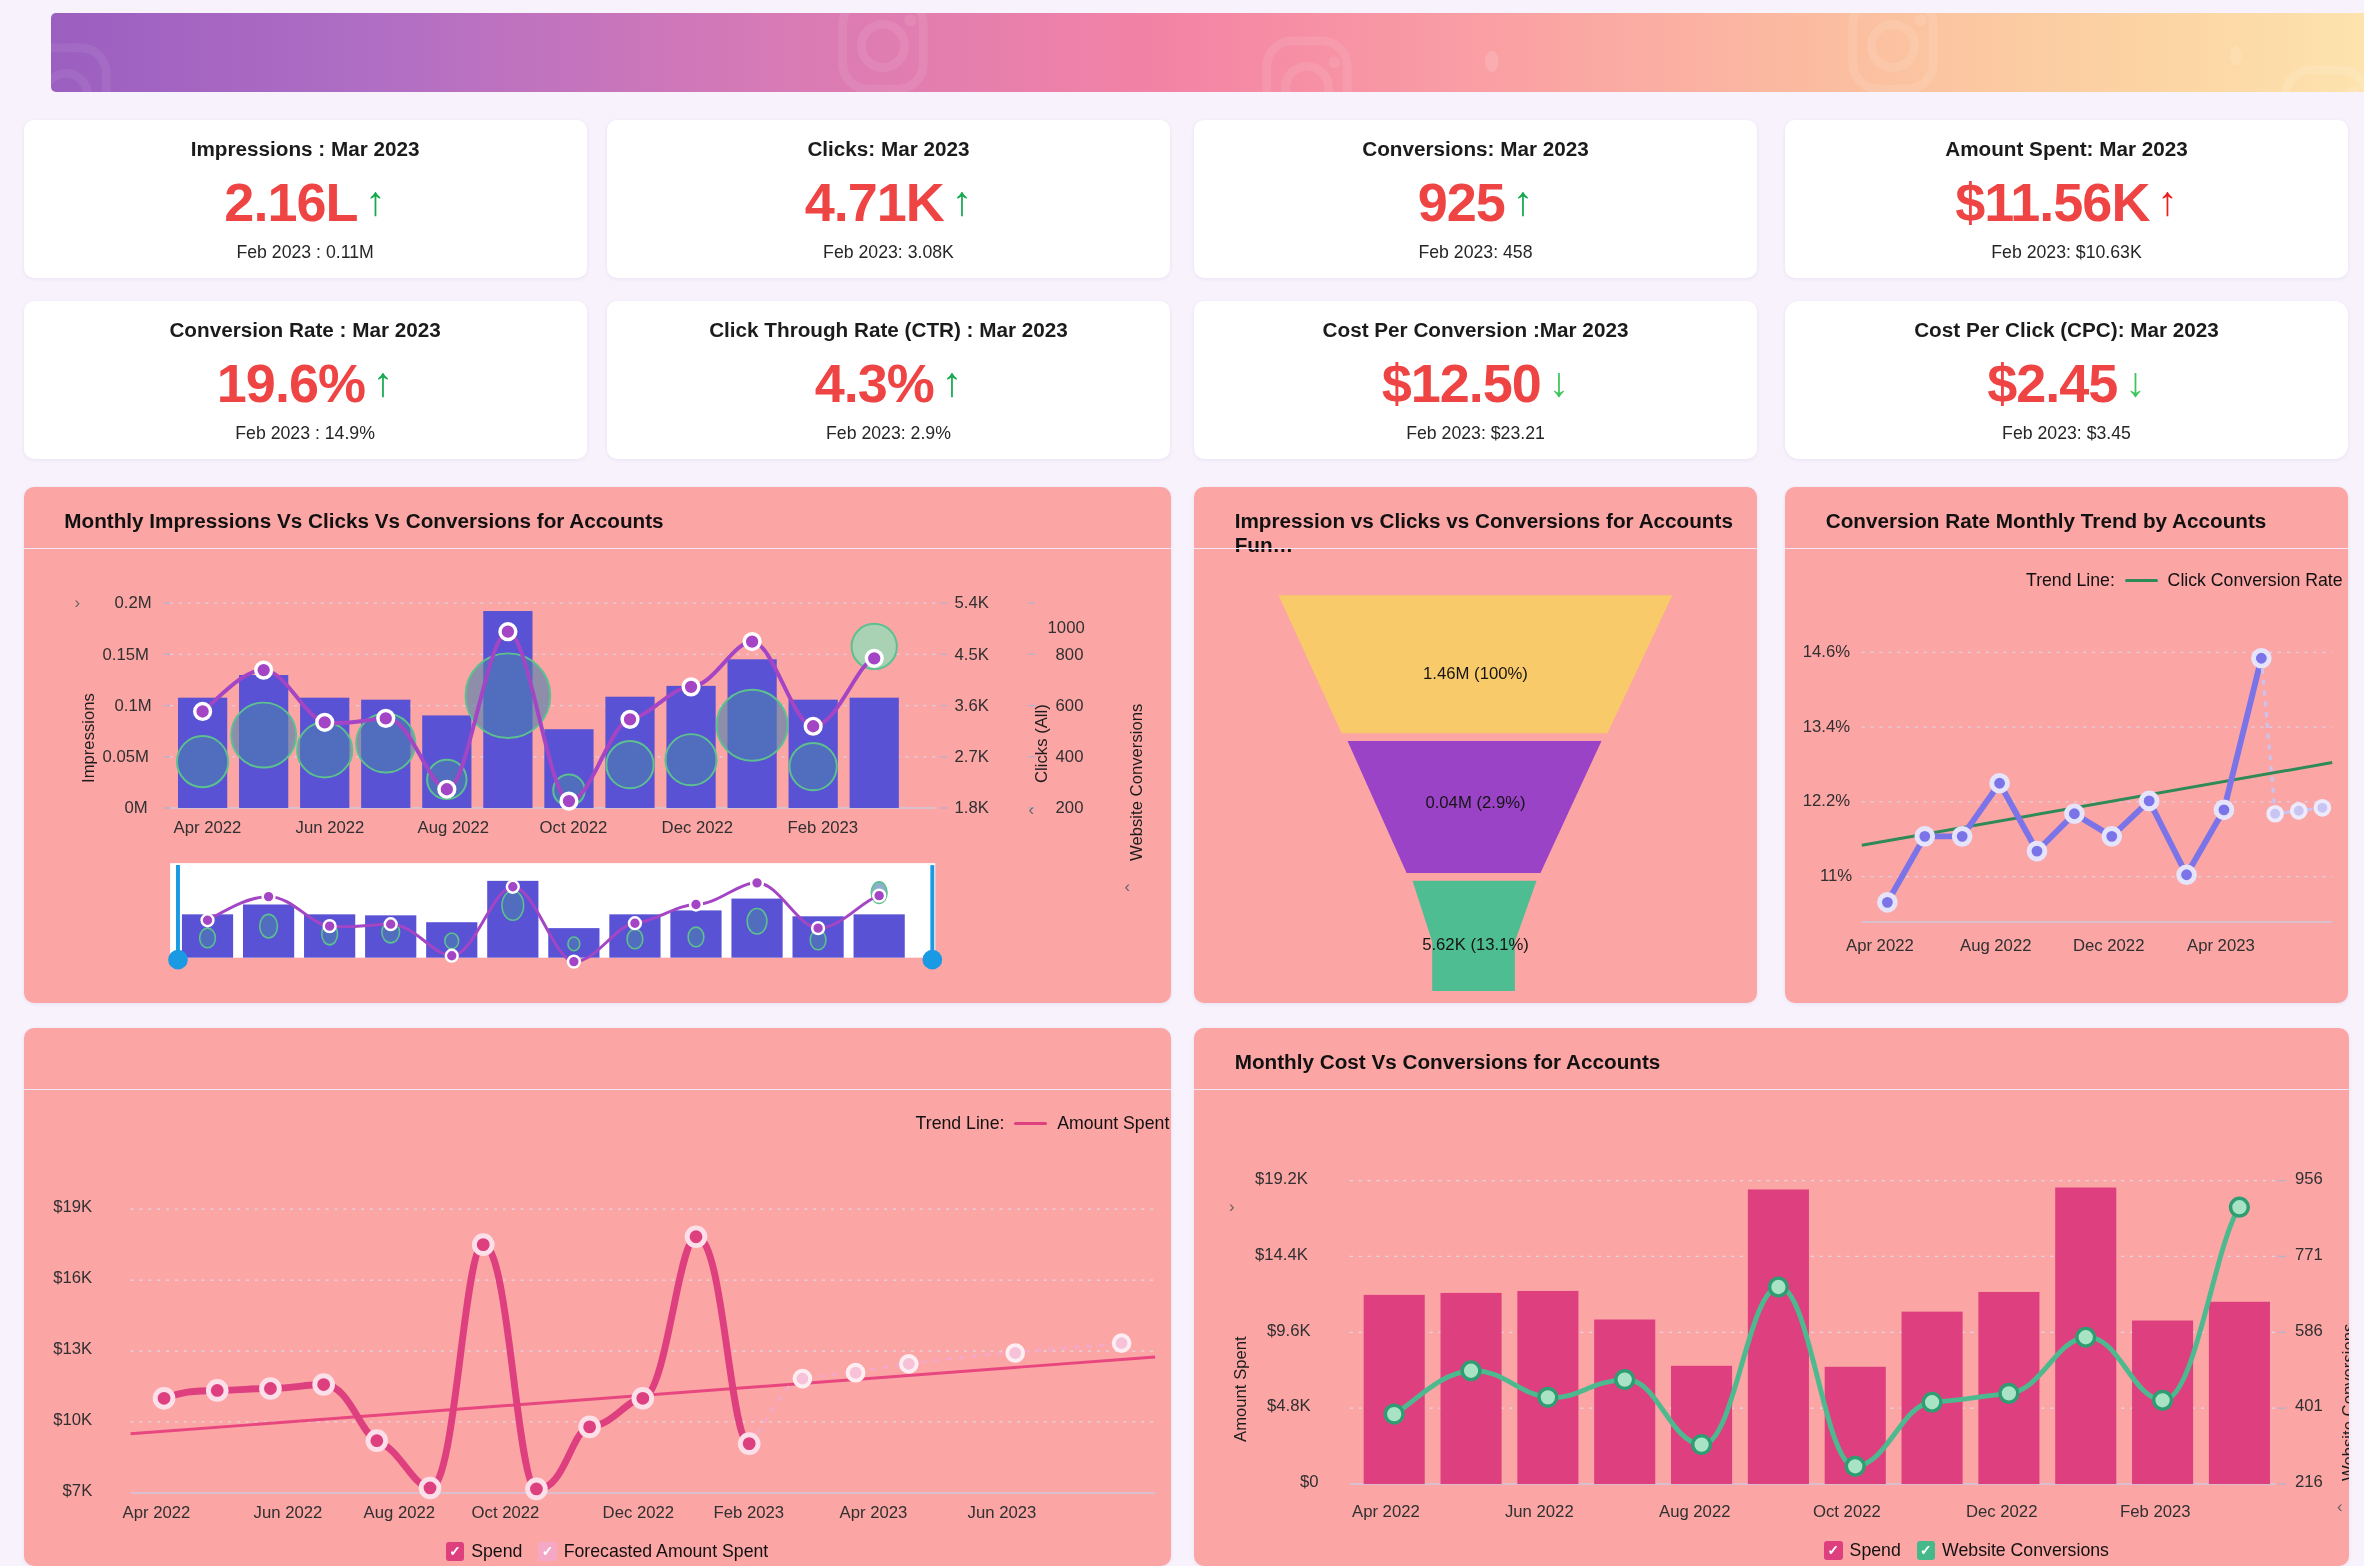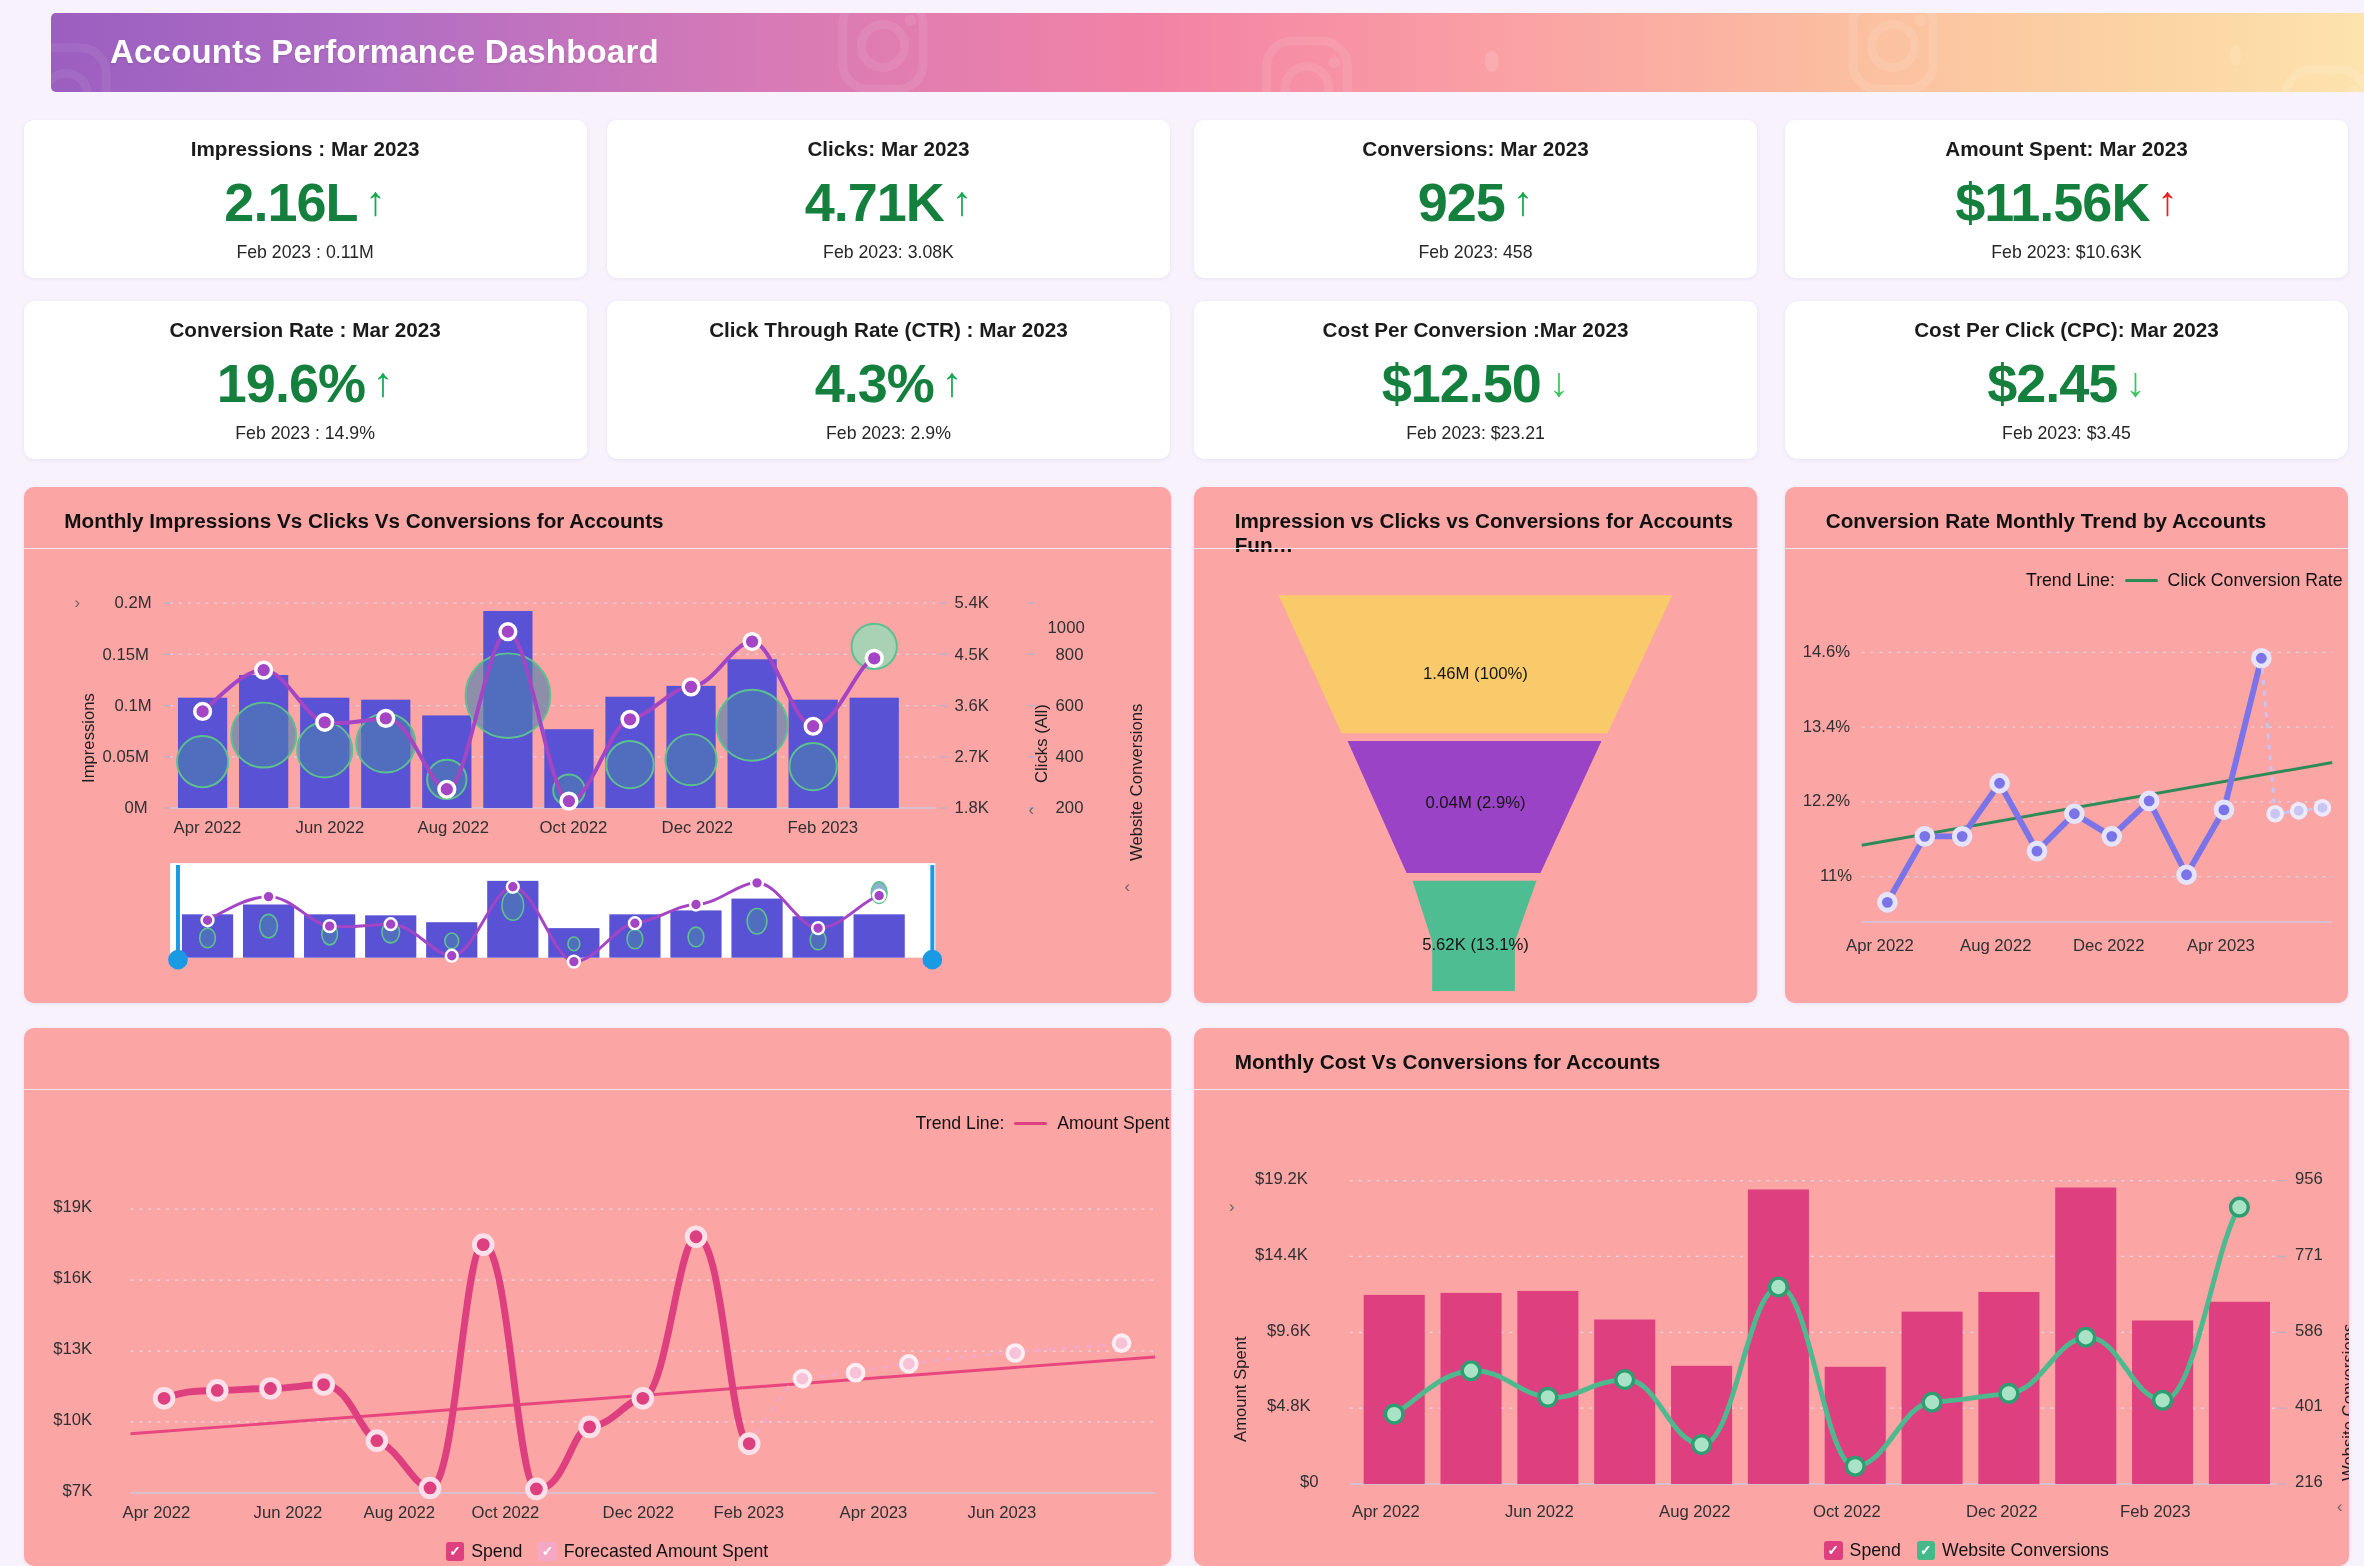--- a/index.html
+++ b/index.html
@@ -27,21 +27,21 @@
   }
 
   
   .kpi {
     position: absolute; background: #ffffff; border-radius: 9.9px;
     box-shadow: 0 1px 3.9px rgba(120,90,160,.10);
     display: flex; flex-direction: column; align-items: center; justify-content: center;
   }
   .kpi-title { font-size: 20.7px; font-weight: 700; color: #1b1b1b; margin-top: 2px; }
   .kpi-main { display: flex; align-items: center; gap: 7.9px; margin: 13.8px 0 13.8px; }
-  .kpi-value { font-size: 54px; font-weight: 700; color: #15803d; line-height: 1; letter-spacing: -1px; }
+  .kpi-value { font-size: 54px; font-weight: 700; color: #ef4444; line-height: 1; letter-spacing: -1px; }
   .kpi-arrow { font-size: 41px; font-weight: 400; line-height: 1; }
   .kpi-arrow.up-good { color: #16a94f; }
   .kpi-arrow.up-bad { color: #f01d1d; }
   .kpi-arrow.down-good { color: #3ec45e; }
   .kpi-sub { font-size: 17.7px; color: #262626; font-weight: 400; }
 
   
   .panel {
     position: absolute; background: #fca5a5; border-radius: 9.9px;
     box-shadow: 0 1px 3.9px rgba(120,90,160,.10);
@@ -99,21 +99,20 @@
     <svg class="hdr-ico" style="left:-39px;top:21.7px;" width="108" height="118" viewBox="0 0 110 120">
       <rect x="14" y="14" width="82" height="92" rx="26" fill="none" stroke="#ffffff" stroke-opacity=".22" stroke-width="9"></rect>
       <circle cx="55" cy="62" r="22" fill="none" stroke="#ffffff" stroke-opacity=".22" stroke-width="9"></circle>
     </svg>
     <svg class="hdr-ico" style="left:1428px;top:29.6px;" width="25.6" height="39" viewBox="0 0 26 40">
       <ellipse cx="13" cy="20" rx="7" ry="11" fill="#ffffff" fill-opacity=".45"></ellipse>
     </svg>
     <svg class="hdr-ico" style="left:2172px;top:23.6px;" width="25.6" height="39" viewBox="0 0 26 40">
       <ellipse cx="13" cy="20" rx="6" ry="10" fill="#ffffff" fill-opacity=".40"></ellipse>
     </svg>
-    <div class="header-title">Accounts Performance Dashboard</div>
   </div>
 
   <div class="kpi" style="left:23.6px;  top:120px; width:563px; height:158px;">
     <div class="kpi-title">Impressions : Mar 2023</div>
     <div class="kpi-main">
       <span class="kpi-value">2.16L</span>
       <span class="kpi-arrow up-good">↑</span>
     </div>
     <div class="kpi-sub">Feb 2023 : 0.11M</div>
   </div>

